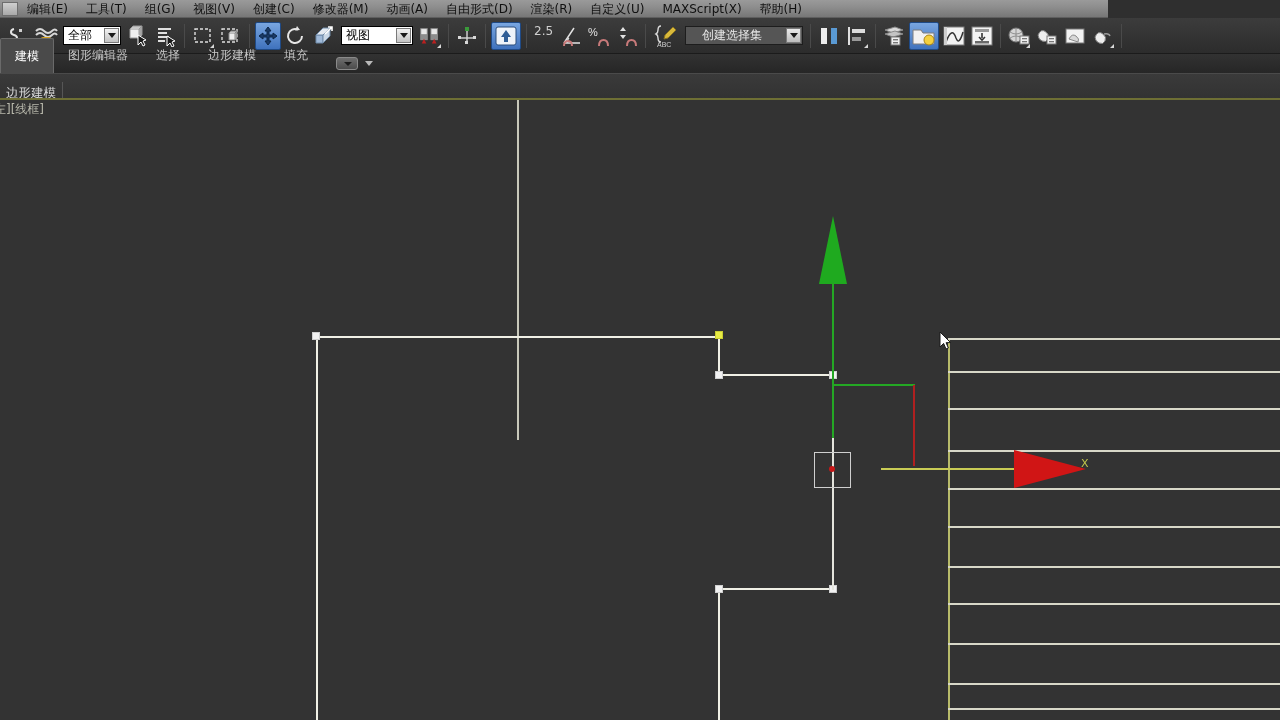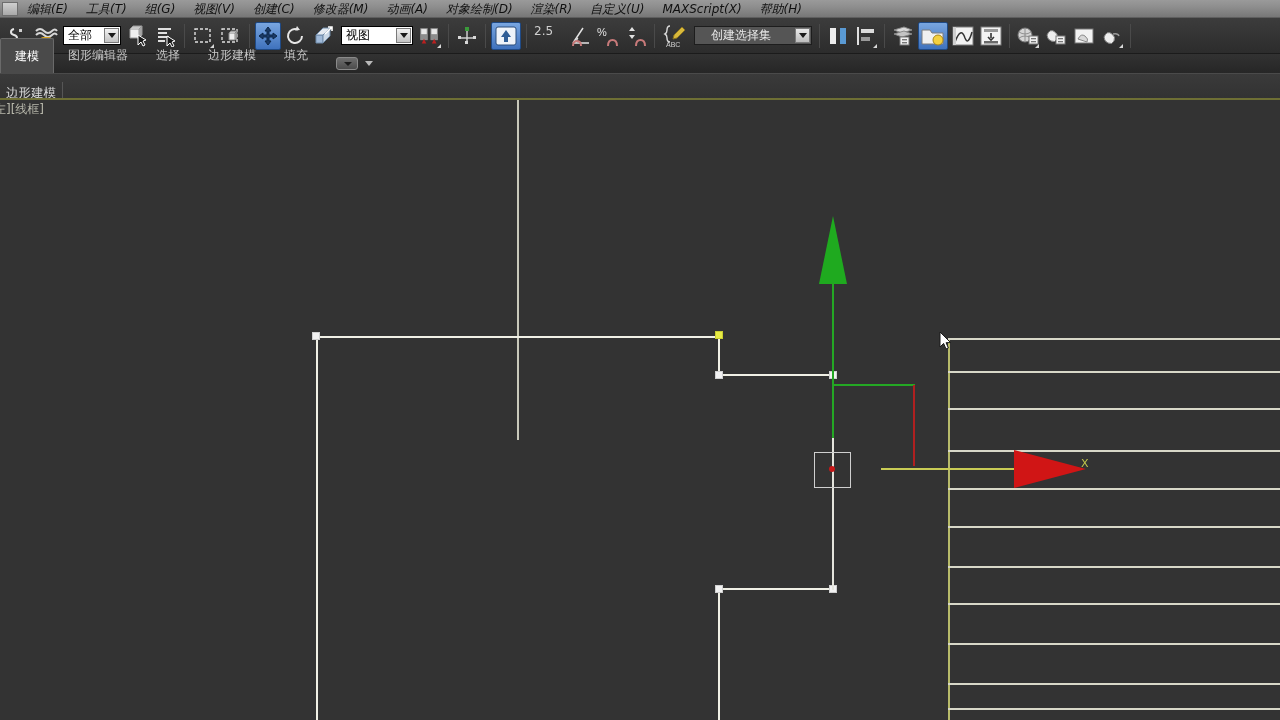--- a/index.html
+++ b/index.html
@@ -4,25 +4,24 @@
 <style>
   * { margin:0; padding:0; box-sizing:border-box; }
   html,body {
     width:1280px; height:720px; overflow:hidden;
     background:#2f2f2f;
     font-family:"DejaVu Sans","Liberation Sans",sans-serif;
   }
 
   
   #menubar{
-    position:absolute; left:0; top:0; width:1280px; height:18px;
+    position:absolute; left:0; top:0; width:1108px; height:18px;
     background:linear-gradient(to bottom,#9a9a9a 0%,#8e8e8e 40%,#777 100%);
     display:flex; align-items:center;
     border-bottom:1px solid #5e5e5e;
-    font-style:italic;
   }
   #menubar .sysbox{
     width:16px; height:14px; margin-left:2px;
     background:linear-gradient(to bottom,#cfcfcf,#a9a9a9);
     border:1px solid #6e6e6e;
   }
   #menubar .mi{
     color:#101010; font-size:12px; line-height:18px;
     padding:0 9px; white-space:nowrap; cursor:default;
   }
@@ -58,21 +57,21 @@
     position:absolute; right:1px; top:1px; bottom:1px; width:15px;
     background:linear-gradient(to bottom,#f2f2f2,#c3c3c3);
     border:1px solid #7a7a7a; display:flex;align-items:center;justify-content:center;
   }
   .tb-combo .arw i{
     width:0;height:0;border-left:4px solid transparent;border-right:4px solid transparent;
     border-top:5px solid #1a1a1a; font-style:normal;
   }
   .tb-combo.dark{ background:#555; color:#e8e8e8; border:1px solid #1d1d1d;padding-left:16px; }
   .tb-combo.dark .arw{ background:linear-gradient(to bottom,#e9e9e9,#bdbdbd); }
-  .lbl25{ color:#cfcfcf; font-size:12px; margin:0 13px 9px 3px; }
+  .lbl25{ color:#cfcfcf; font-size:12px; margin:0 4px 9px 3px; }
 
   
   #ribbon{
     position:absolute; left:0; top:54px; width:1280px; height:44px;
     background:#2b2b2b; border-bottom:1px solid #151515;
   }
   #ribbon .tabrow{
     height:20px; display:flex; align-items:flex-end;
     background:linear-gradient(to bottom,#323232,#262626);
     border-bottom:1px solid #4a4a4a;
@@ -157,21 +156,21 @@
 
 <div id="menubar">
   <div class="sysbox"></div>
   <div class="mi">编辑(E)</div>
   <div class="mi">工具(T)</div>
   <div class="mi">组(G)</div>
   <div class="mi">视图(V)</div>
   <div class="mi">创建(C)</div>
   <div class="mi">修改器(M)</div>
   <div class="mi">动画(A)</div>
-  <div class="mi">对象绘制(D)</div>
+  <div class="mi">自由形式(D)</div>
   <div class="mi">渲染(R)</div>
   <div class="mi">自定义(U)</div>
   <div class="mi">MAXScript(X)</div>
   <div class="mi">帮助(H)</div>
 </div>
 
 <div id="toolbar">
 
   <div style="width:4px"></div>
 

